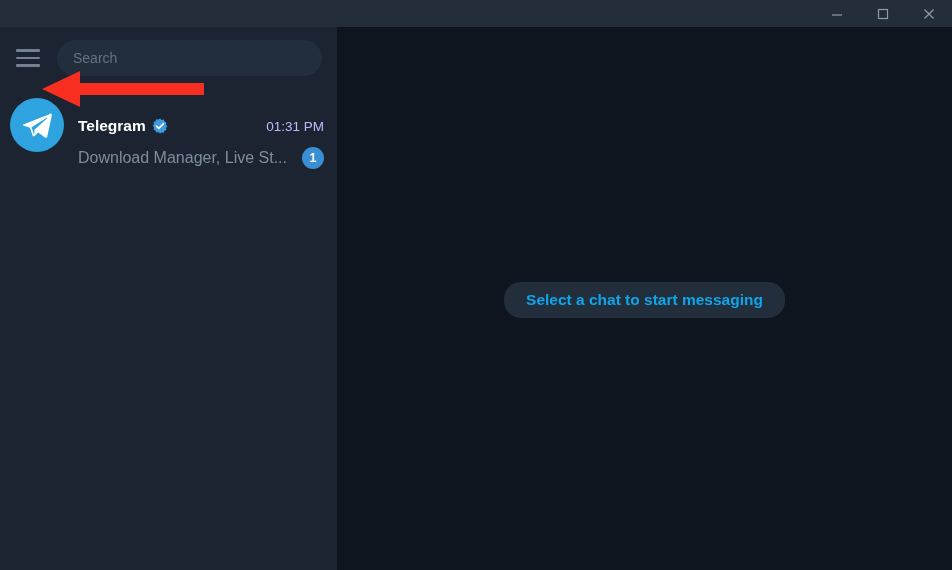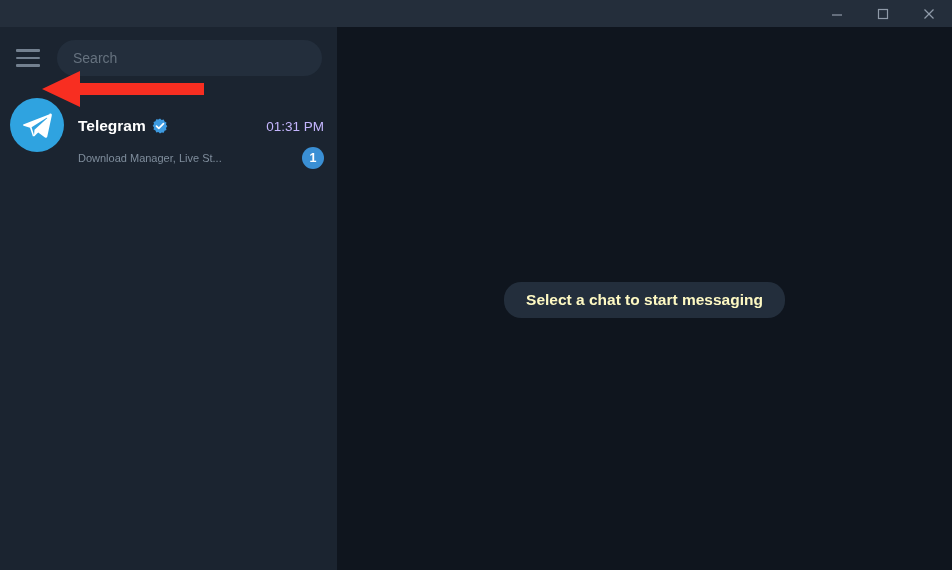--- a/index.html
+++ b/index.html
@@ -165,21 +165,21 @@
     color: #c4b5fd;
     white-space: nowrap;
     padding-left: 8px;
   }
   .chat-bottom {
     display: flex;
     align-items: center;
     gap: 8px;
   }
   .chat-preview {
-    font-size: 11px;
+    font-size: 16px;
     color: #7f8d9c;
     white-space: nowrap;
     overflow: hidden;
     text-overflow: ellipsis;
     flex: 1 1 auto;
     min-width: 0;
   }
   .unread-badge {
     flex: 0 0 auto;
     min-width: 22px;
@@ -199,21 +199,21 @@
   .main-panel {
     flex: 1 1 auto;
     background: #0f151e;
     display: flex;
     align-items: center;
     justify-content: center;
     position: relative;
   }
   .empty-pill {
     background: #232e3c;
-    color: #fef9c3;
+    color: #0ea5e9;
     font-size: 15.5px;
     font-weight: bold;
     padding: 9px 22px;
     border-radius: 17px;
     white-space: nowrap;
     margin-top: 3px;
   }
 
   
   .annotation-arrow {

